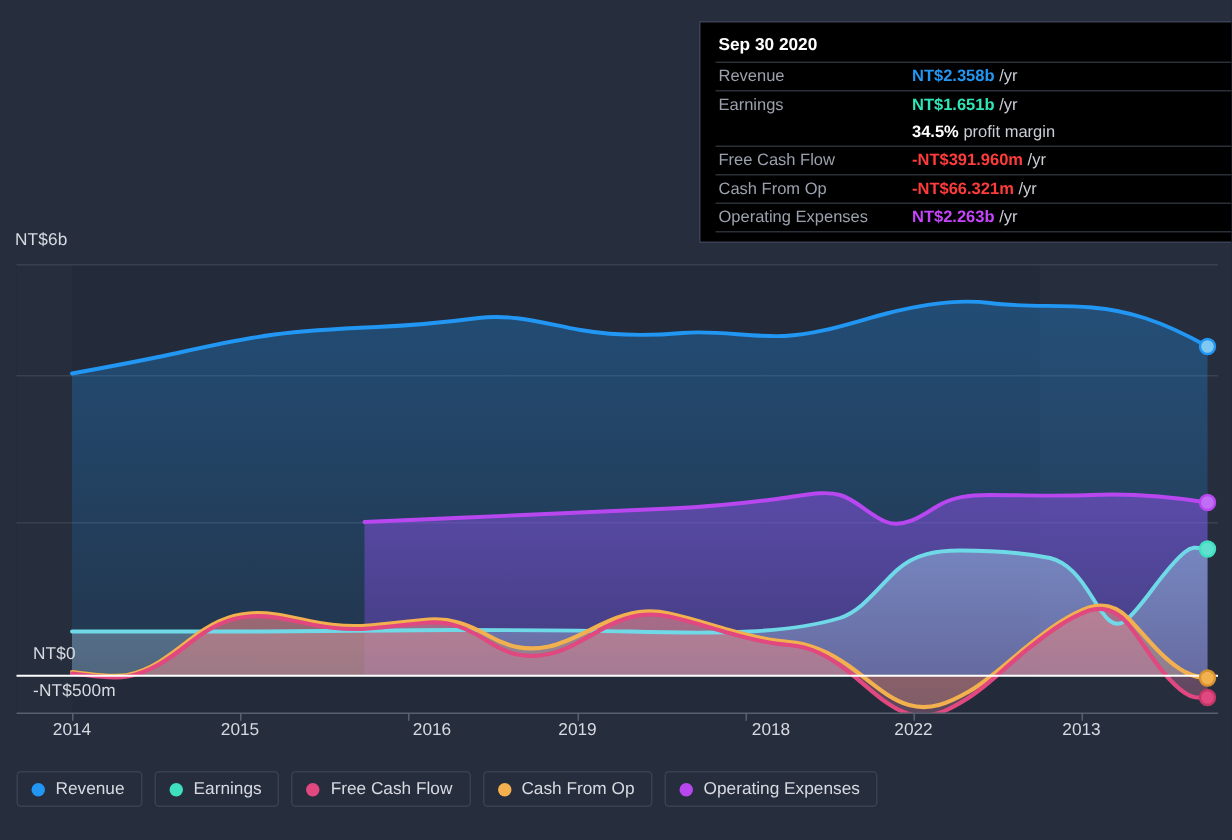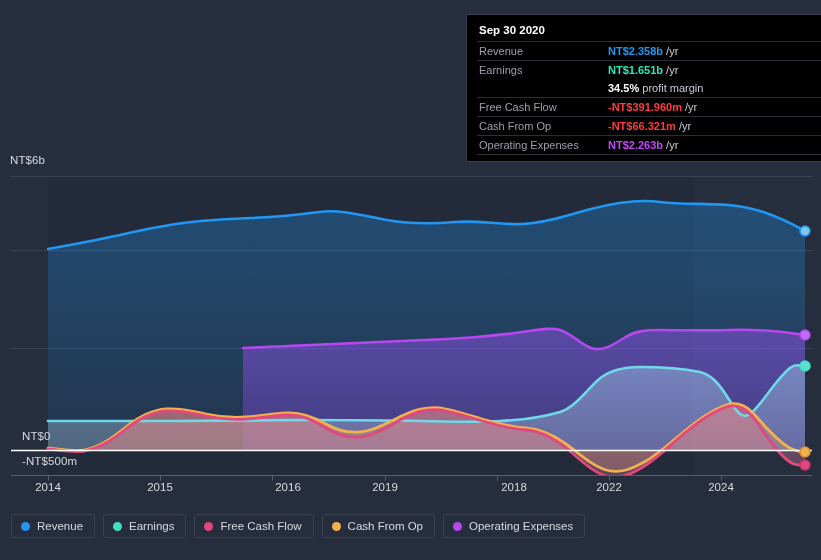--- a/index.html
+++ b/index.html
@@ -265,21 +265,21 @@
   <div class="axis-label" id="lbl-6b">NT$6b</div>
   <div class="axis-label" id="lbl-0">NT$0</div>
   <div class="axis-label" id="lbl-neg500">-NT$500m</div>
 
   <div class="x-label" style="left:48px">2014</div>
   <div class="x-label" style="left:160px">2015</div>
   <div class="x-label" style="left:288px">2016</div>
   <div class="x-label" style="left:385px">2019</div>
   <div class="x-label" style="left:514px">2018</div>
   <div class="x-label" style="left:609px">2022</div>
-  <div class="x-label" style="left:721px">2024</div>
+  <div class="x-label" style="left:721px">2013</div>
 
   <div id="tooltip">
     <div class="tt-title">Sep 30 2020</div>
     <table>
       <tbody>
         <tr>
           <td class="tt-key">Revenue</td>
           <td class="tt-val">
             <span class="tt-amt" style="color:#2196f3">NT$2.358b</span>
             <span class="tt-unit">/yr</span>

